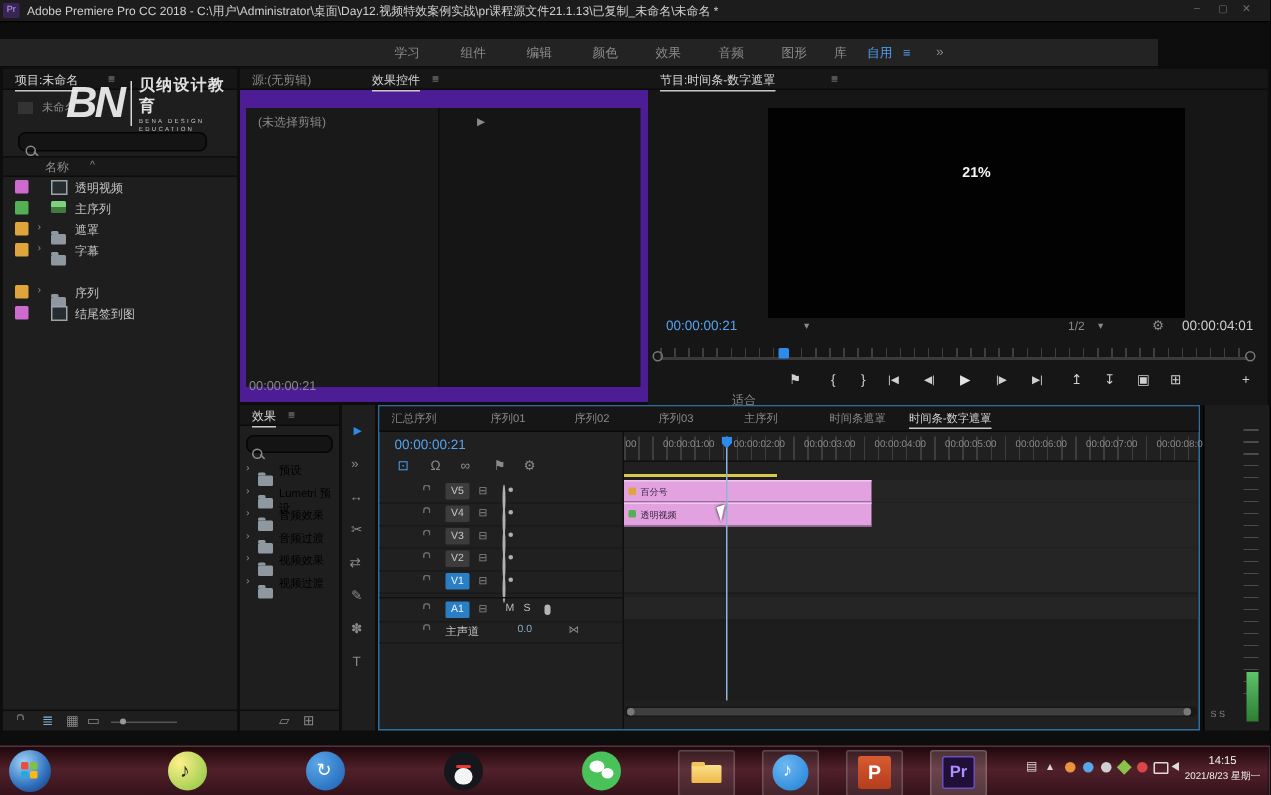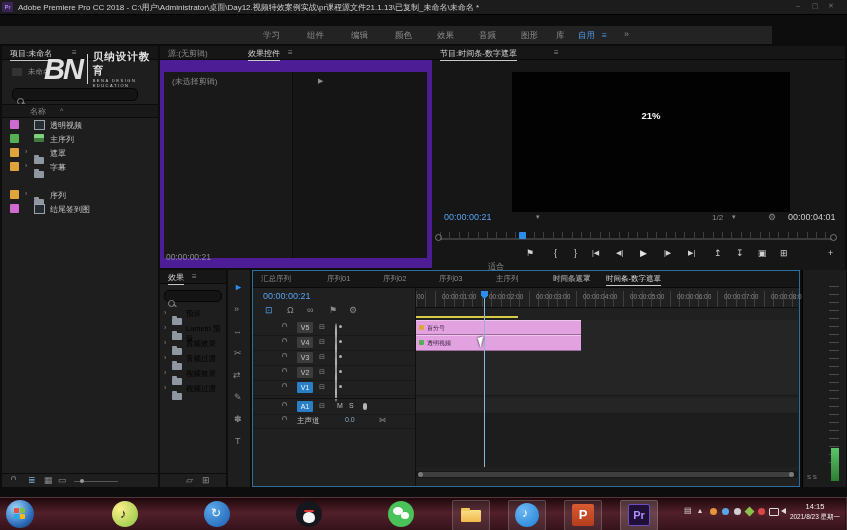--- a/index.html
+++ b/index.html
@@ -237,21 +237,21 @@
     <span class="ab t9 dim" style="left:7px;top:166px;">T</span>
   </div>
 
   <div class="panel" style="left:252px;top:270px;width:548px;height:217px;border:1px solid #2e6e9e;box-sizing:border-box;background:#202020;">
     <div class="ab" style="left:0;top:0;width:546px;height:16px;background:#161616;border-bottom:1px solid #0a0a0a;">
       <span class="ab t75 tab-idle" style="left:8px;top:3px;">汇总序列</span>
       <span class="ab t75 tab-idle" style="left:74px;top:3px;">序列01</span>
       <span class="ab t75 tab-idle" style="left:130px;top:3px;">序列02</span>
       <span class="ab t75 tab-idle" style="left:186px;top:3px;">序列03</span>
       <span class="ab t75 tab-idle" style="left:243px;top:3px;">主序列</span>
-      <span class="ab t75 tab-idle" style="left:300px;top:3px;font-weight:bold;">时间条遮罩</span>
+      <span class="ab t75 tab-idle" style="left:300px;top:3px;">时间条遮罩</span>
       <span class="ab t75 tab-active" style="left:353px;top:3px;">时间条-数字遮罩</span>
       <span class="ab t75 dim" style="left:402px;top:3px;">≡</span>
     </div>
 
     <span class="ab t9 tcb" style="left:10px;top:20px;">00:00:00:21</span>
     <span class="ab t9" style="left:12px;top:34px;color:#4a9fe8;">⊡</span>
     <span class="ab t9 dim" style="left:34px;top:34px;">Ω</span>
     <span class="ab t9 dim" style="left:54px;top:34px;">∞</span>
     <span class="ab t9 dim" style="left:76px;top:34px;">⚑</span>
     <span class="ab t9 dim" style="left:96px;top:34px;">⚙</span>

